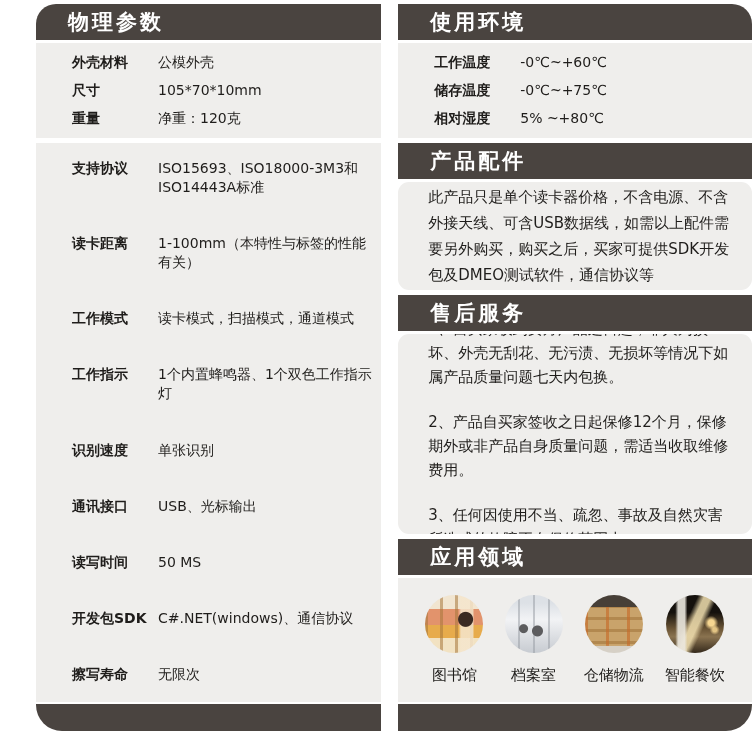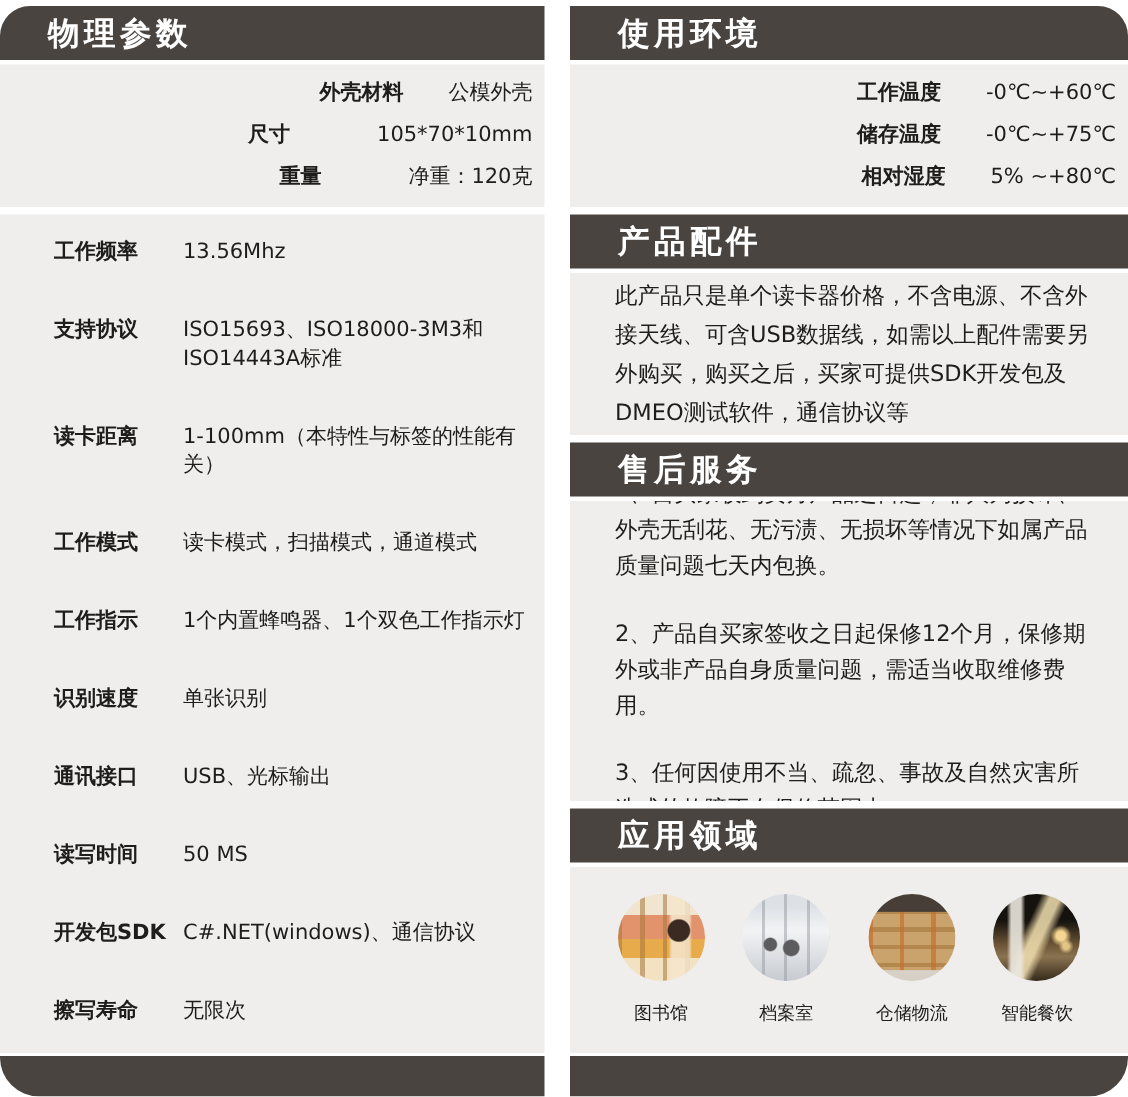--- a/index.html
+++ b/index.html
@@ -9,57 +9,57 @@
     --page-bg:#ffffff;
     --text-color:#1f1d1b;
   }
   *{margin:0;padding:0;box-sizing:border-box;}
   html,body{width:752px;height:731px;overflow:hidden;}
   body{
     background:var(--page-bg);
     font-family:"DejaVu Sans","Liberation Sans",sans-serif;
     color:var(--text-color);
   }
-  .page{display:flex;gap:17px;height:731px;padding-top:4px;}
+  .page{display:flex;gap:17px;height:731px;padding-top:4px;padding-left:36px;}
   .col{display:flex;flex-direction:column;}
   .col-left{width:363px;}
   .col-right{width:372px;}
 
   .sec-header{
     height:36px;flex:0 0 36px;
     background:var(--section-header-bg);
     color:var(--section-header-text);
     font-size:21px;font-weight:bold;letter-spacing:3px;
     display:flex;align-items:center;
     padding-left:32px;
     margin-bottom:3px;
   }
   .rounded-tl{border-top-left-radius:20px;}
   .rounded-tr{border-top-right-radius:20px;}
 
   .block{background:var(--block-bg);margin-bottom:5px;}
 
   
   .spec-block{display:flex;flex-direction:column;justify-content:space-around;padding:6px 8px 6px 36px;}
-  .spec-block-sm{height:95px;flex:0 0 95px;align-items:flex-end;}
+  .spec-block-sm{height:95px;flex:0 0 95px;}
   .spec-block-lg{flex:1 1 auto;justify-content:space-between;padding:16px 6px 18px 36px;margin-bottom:2px;}
   .spec-row{display:flex;align-items:flex-start;font-size:14px;line-height:19px;}
   .spec-label{width:86px;flex:0 0 86px;font-weight:bold;}
   .spec-value{flex:1;}
 
   
-  .para-block{display:flex;flex-direction:column;justify-content:center;padding:4px 22px 4px 30px;font-size:15px;line-height:26px;}
+  .para-block{display:flex;flex-direction:column;justify-content:center;padding:4px 22px 4px 30px;font-size:15px;line-height:26px;border-radius:11px;}
   .acc-block{height:108px;flex:0 0 108px;}
   .svc-block{height:200px;flex:0 0 200px;line-height:24px;gap:21px;overflow:hidden;}
 
   
   .app-block{flex:1 1 auto;display:flex;justify-content:space-evenly;align-items:center;padding:4px 6px;margin-bottom:2px;}
   .app-item{display:flex;flex-direction:column;align-items:center;}
   .app-photo{width:58px;height:58px;border-radius:50%;flex:0 0 58px;}
-  .app-label{margin-top:13px;font-size:12px;}
+  .app-label{margin-top:13px;font-size:15px;}
 
   .photo-library{
     background:
       radial-gradient(circle at 70% 42%, #3a2a22 0 7px, rgba(0,0,0,0) 8px),
       linear-gradient(90deg, rgba(0,0,0,0) 58%, rgba(245,230,205,.85) 62% 82%, rgba(0,0,0,0) 85%),
       repeating-linear-gradient(90deg, rgba(166,118,58,.55) 0 3px, rgba(0,0,0,0) 3px 15px),
       linear-gradient(180deg,#f1e5d0 0 24%, #e2936c 24% 52%, #e7ab4c 52% 74%, #f2e2c2 74% 100%);
   }
   .photo-warehouse{
     background:
@@ -106,24 +106,20 @@
         <span class="spec-value">105*70*10mm</span>
       </div>
       <div class="spec-row">
         <span class="spec-label">重量</span>
         <span class="spec-value">净重：120克</span>
       </div>
     </div>
 
     <div class="block spec-block spec-block-lg">
       <div class="spec-row">
-        <span class="spec-label">工作频率</span>
-        <span class="spec-value">13.56Mhz</span>
-      </div>
-      <div class="spec-row">
         <span class="spec-label">支持协议</span>
         <span class="spec-value">ISO15693、ISO18000-3M3和ISO14443A标准</span>
       </div>
       <div class="spec-row">
         <span class="spec-label">读卡距离</span>
         <span class="spec-value">1-100mm（本特性与标签的性能有关）</span>
       </div>
       <div class="spec-row">
         <span class="spec-label">工作模式</span>
         <span class="spec-value">读卡模式，扫描模式，通道模式</span>

